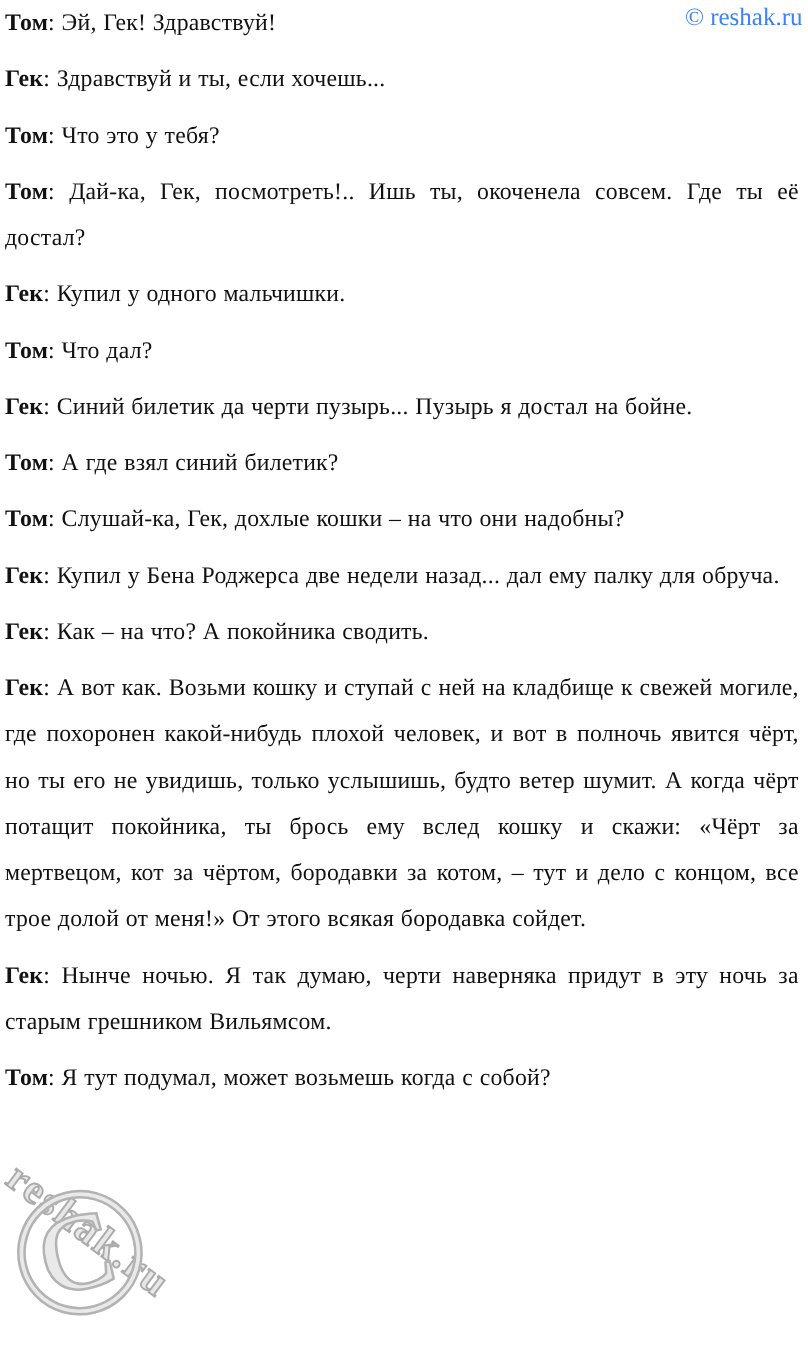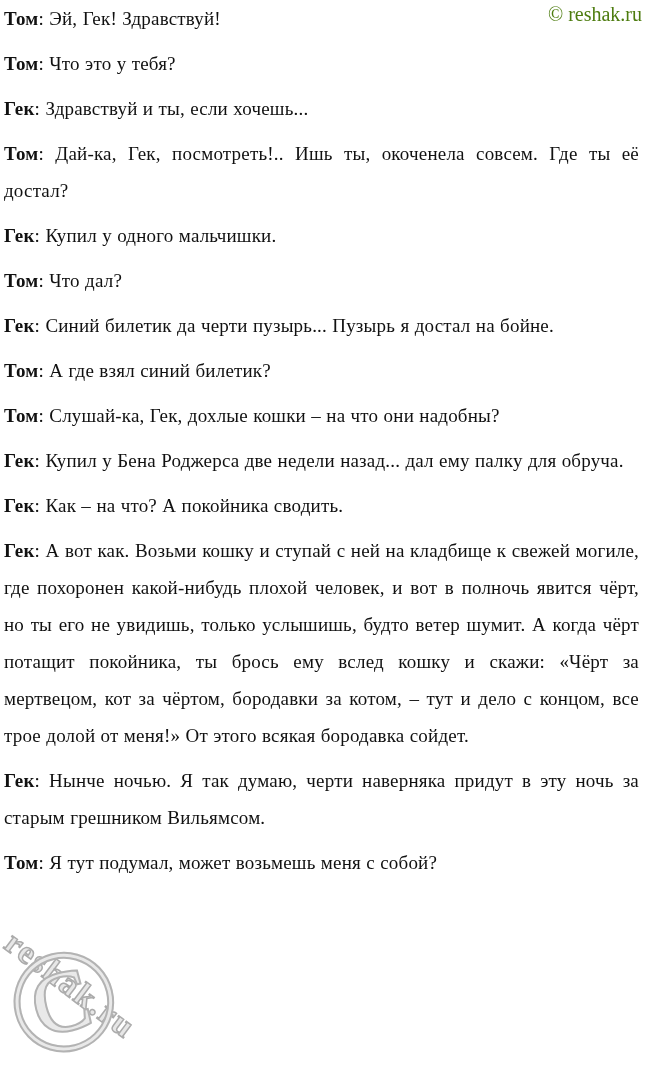--- a/index.html
+++ b/index.html
@@ -28,21 +28,21 @@
     word-spacing: 0.02em;
   }
   .speaker { font-weight: bold; }
   
   .wm-header {
     position: absolute;
     top: 1px;
     right: 4px;
     font-size: 20px;
     line-height: 26px;
-    color: #4d7c0f;
+    color: #3b82f6;
     z-index: 2;
     white-space: nowrap;
   }
   
   .wm-diagonal {
     position: absolute;
     left: 20px;
     top: 924px;
     z-index: 0;
     font-size: 33px;
@@ -72,26 +72,26 @@
 </head>
 <body>
 
 <div class="wm-header">© reshak.ru</div>
 
 <div class="wm-diagonal">reshak.ru</div>
 <div class="wm-copyright">©</div>
 
 <div class="page">
   <p class="para"><span class="speaker">Том</span><span>: </span><span class="utterance">Эй, Гек! Здравствуй!</span></p>
+  <p class="para"><span class="speaker">Гек</span><span>: </span><span class="utterance">Здравствуй и ты, если хочешь...</span></p>
   <p class="para"><span class="speaker">Том</span><span>: </span><span class="utterance">Что это у тебя?</span></p>
-  <p class="para"><span class="speaker">Гек</span><span>: </span><span class="utterance">Здравствуй и ты, если хочешь...</span></p>
   <p class="para"><span class="speaker">Том</span><span>: </span><span class="utterance">Дай-ка, Гек, посмотреть!.. Ишь ты, окоченела совсем. Где ты её достал?</span></p>
   <p class="para"><span class="speaker">Гек</span><span>: </span><span class="utterance">Купил у одного мальчишки.</span></p>
   <p class="para"><span class="speaker">Том</span><span>: </span><span class="utterance">Что дал?</span></p>
   <p class="para"><span class="speaker">Гек</span><span>: </span><span class="utterance">Синий билетик да черти пузырь... Пузырь я достал на бойне.</span></p>
   <p class="para"><span class="speaker">Том</span><span>: </span><span class="utterance">А где взял синий билетик?</span></p>
   <p class="para"><span class="speaker">Том</span><span>: </span><span class="utterance">Слушай-ка, Гек, дохлые кошки – на что они надобны?</span></p>
   <p class="para"><span class="speaker">Гек</span><span>: </span><span class="utterance">Купил у Бена Роджерса две недели назад... дал ему палку для обруча.</span></p>
   <p class="para"><span class="speaker">Гек</span><span>: </span><span class="utterance">Как – на что? А покойника сводить.</span></p>
   <p class="para"><span class="speaker">Гек</span><span>: </span><span class="utterance">А вот как. Возьми кошку и ступай с ней на кладбище к свежей могиле, где похоронен какой-нибудь плохой человек, и вот в полночь явится чёрт, но ты его не увидишь, только услышишь, будто ветер шумит. А когда чёрт потащит покойника, ты брось ему вслед кошку и скажи: «Чёрт за мертвецом, кот за чёртом, бородавки за котом, – тут и дело с концом, все трое долой от меня!» От этого всякая бородавка сойдет.</span></p>
   <p class="para"><span class="speaker">Гек</span><span>: </span><span class="utterance">Нынче ночью. Я так думаю, черти наверняка придут в эту ночь за старым грешником Вильямсом.</span></p>
-  <p class="para"><span class="speaker">Том</span><span>: </span><span class="utterance">Я тут подумал, может возьмешь меня с собой?</span></p>
+  <p class="para"><span class="speaker">Том</span><span>: </span><span class="utterance">Я тут подумал, может возьмешь когда с собой?</span></p>
 </div>
 
 </body></html>

